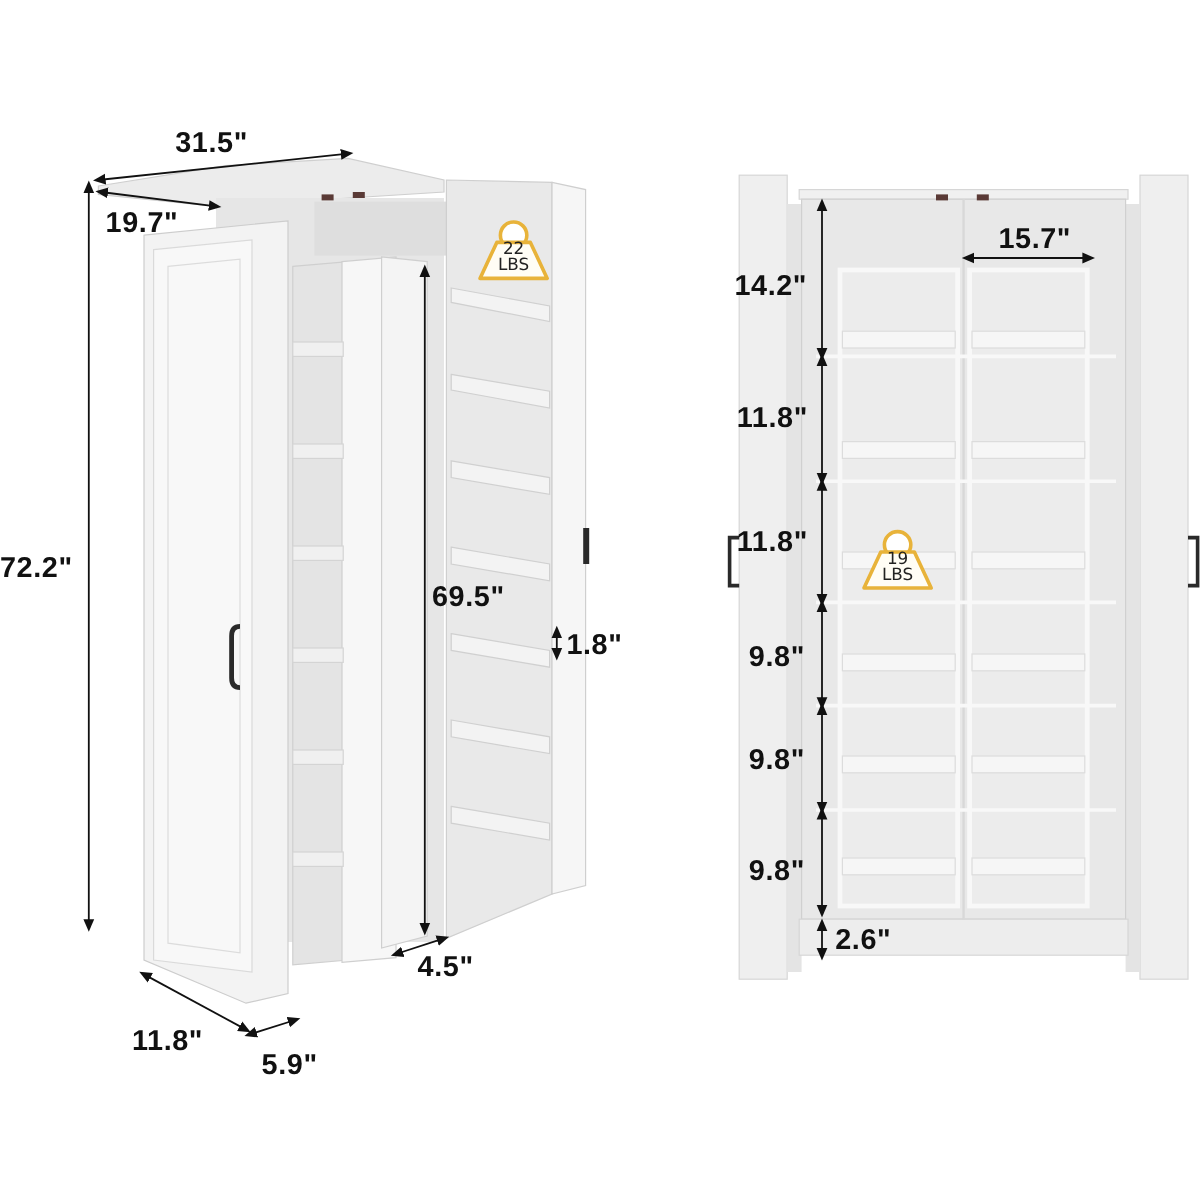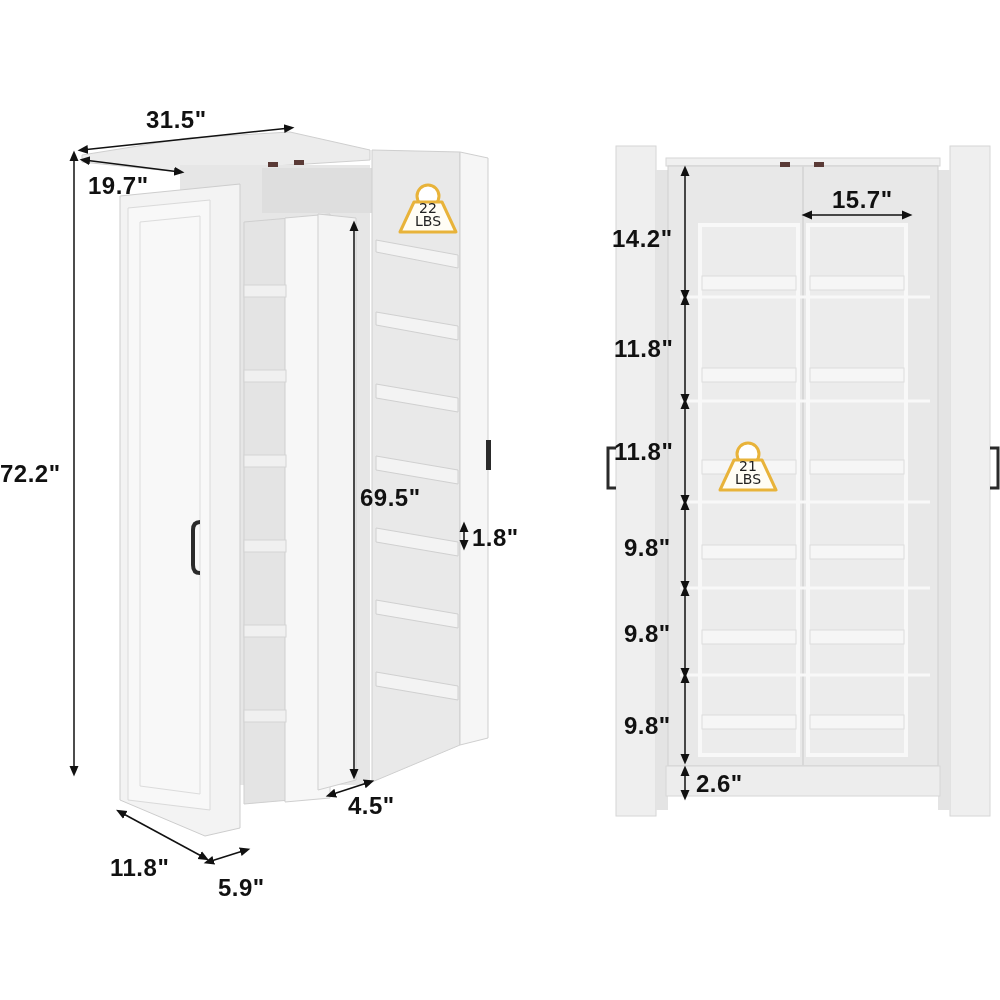--- a/index.html
+++ b/index.html
@@ -159,16 +159,16 @@
 <span class="dim" style="left:624px;top:534px;">9.8"</span>
 <span class="dim" style="left:624px;top:620px;">9.8"</span>
 <span class="dim" style="left:624px;top:712px;">9.8"</span>
 <span class="dim" style="left:696px;top:770px;">2.6"</span>
 
 <div class="badge" style="left:716px;top:440px;">
   <svg width="64" height="54">
     <circle cx="32" cy="14" r="11" fill="#fff" stroke="#e8b33a" stroke-width="3"></circle>
     <polygon points="18,20 46,20 60,50 4,50" fill="#fffdf5" stroke="#e8b33a" stroke-width="3" stroke-linejoin="round"></polygon>
   </svg>
-  <span class="txt" style="top:20px;">21</span>
+  <span class="txt" style="top:20px;">19</span>
   <span class="txt" style="top:33px;">LBS</span>
 </div>
 </div>
 
 </body></html>

